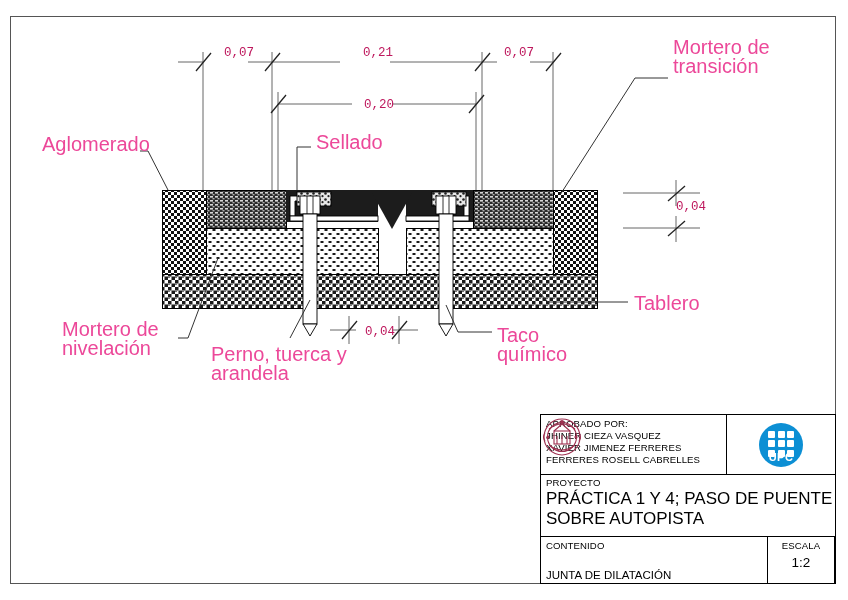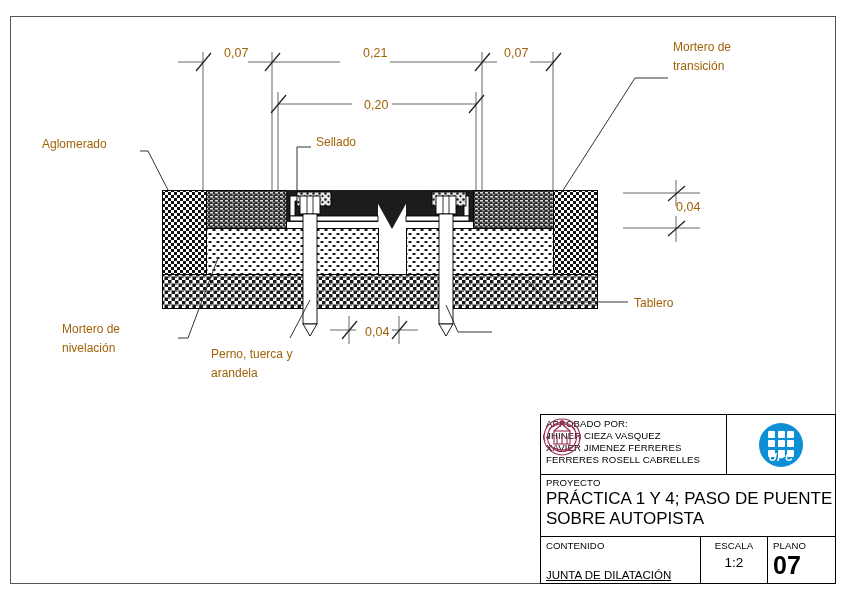--- a/index.html
+++ b/index.html
@@ -2,33 +2,33 @@
 <html><head>
 <meta charset="utf-8">
 <style>
   html,body{margin:0;padding:0;background:#ffffff;}
   body{width:848px;height:600px;overflow:hidden;
        font-family:"Liberation Sans",sans-serif;color:#000;}
   #sheet{position:relative;width:848px;height:600px;background:#fff;}
   #border{position:absolute;left:10px;top:16px;width:826px;height:568px;
           border:1.5px solid #555;box-sizing:border-box;background:#fff;}
   svg{position:absolute;left:0;top:0;}
-  .lbl{position:absolute;font-size:12px;line-height:19px;color:#a16207;white-space:pre;}
-  .dim{position:absolute;font-size:12.5px;color:#a16207;white-space:nowrap;}
+  .lbl{position:absolute;font-size:20px;line-height:19px;color:#ec4899;white-space:pre;}
+  .dim{position:absolute;font-size:12.5px;color:#be185d;white-space:nowrap;font-family:Liberation Mono, monospace;}
   
   #tblock{position:absolute;left:540px;top:414px;width:296px;height:170px;
           border:1.2px solid #000;box-sizing:border-box;background:#fff;
           display:flex;flex-direction:column;}
   .tb-row{display:flex;border-bottom:1.2px solid #000;}
   .tb-row:last-child{border-bottom:none;}
   #r-approved{height:62px;}
   #approved-cell{flex:1;padding:3px 0 0 5px;border-right:1.2px solid #000;}
   .tiny{font-size:9.6px;line-height:11.9px;letter-spacing:.1px;white-space:pre;}
   #logo-cell{width:108px;display:flex;align-items:center;
-             justify-content:space-evenly;font-style:italic;}
+             justify-content:space-evenly;}
   .upc-logo{width:44px;height:44px;border-radius:50%;background:#0c8fd4;
             position:relative;}
   .dotgrid{position:absolute;left:50%;top:8px;transform:translateX(-50%);
            display:grid;grid-template-columns:repeat(3,7px);gap:2.5px;}
   .dotgrid i{width:7px;height:7px;background:#fff;border-radius:1px;display:block;}
   .upc-text{position:absolute;left:0;right:0;bottom:4px;text-align:center;
             color:#fff;font-size:11px;font-weight:bold;letter-spacing:.5px;}
   #r-project{height:62px;flex-direction:column;padding:2px 0 0 5px;}
   .big{font-size:17px;line-height:20px;white-space:pre;}
   #r-content{flex:1;}
@@ -205,20 +205,22 @@
   </svg>
 
   <div class="lbl" style="left:42px;top:135px;">Aglomerado</div>
   <div class="lbl" style="left:316px;top:133px;text-align:center;">Sellado</div>
   <div class="lbl" style="left:673px;top:38px;">Mortero de
 transición</div>
   <div class="lbl" style="left:62px;top:320px;">Mortero de
 nivelación</div>
   <div class="lbl" style="left:211px;top:345px;">Perno, tuerca y
 arandela</div>
+  <div class="lbl" style="left:497px;top:326px;">Taco
+químico</div>
   <div class="lbl" style="left:634px;top:294px;">Tablero</div>
 
   <div class="dim" style="left:224px;top:46px;">0,07</div>
   <div class="dim" style="left:363px;top:46px;">0,21</div>
   <div class="dim" style="left:504px;top:46px;">0,07</div>
   <div class="dim" style="left:364px;top:98px;">0,20</div>
   <div class="dim" style="left:676px;top:200px;">0,04</div>
   <div class="dim" style="left:365px;top:325px;">0,04</div>
 
   <div id="tblock">
@@ -267,26 +269,22 @@
 
     <div class="tb-row" id="r-project">
       <div class="tiny">PROYECTO</div>
       <div class="big">PRÁCTICA 1 Y 4; PASO DE PUENTE</div>
       <div class="big">SOBRE AUTOPISTA</div>
     </div>
 
     <div class="tb-row" id="r-content">
       <div id="content-cell">
         <div class="tiny">CONTENIDO</div>
-        <div class="mid" style="margin-top:16px;text-decoration:underline;">JUNTA DE DILATACIÓN</div>
+        <div class="mid" style="margin-top:16px;">JUNTA DE DILATACIÓN</div>
       </div>
       <div id="scale-cell">
         <div class="tiny">ESCALA</div>
         <div class="val-lg" style="margin-top:3px;">1:2</div>
       </div>
-      <div id="plano-cell">
-        <div class="tiny">PLANO</div>
-        <div class="val-xl">07</div>
-      </div>
     </div>
 
   </div>
 </div>
 
 </body></html>

